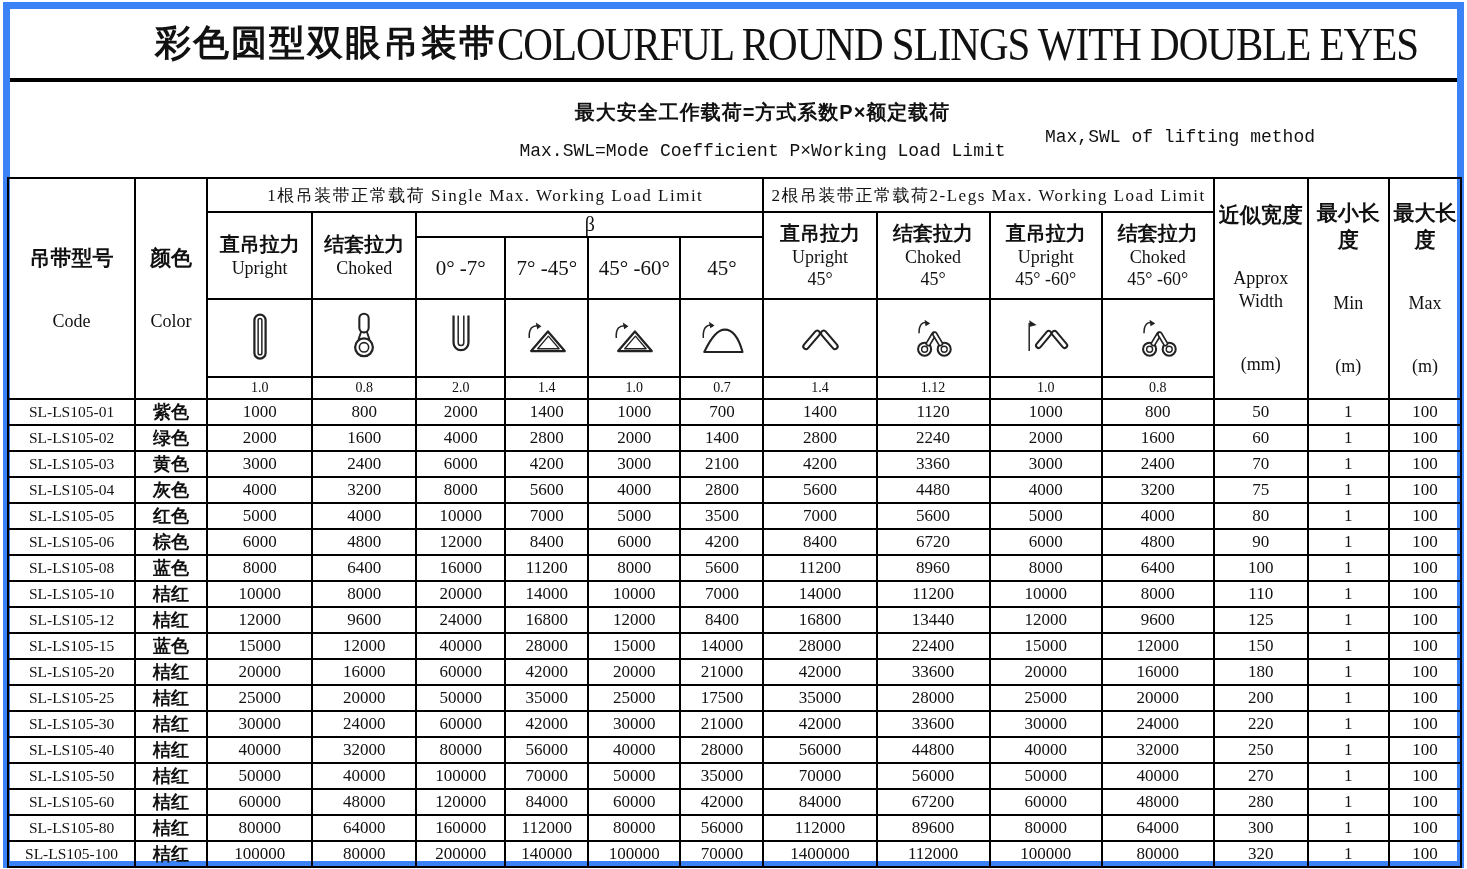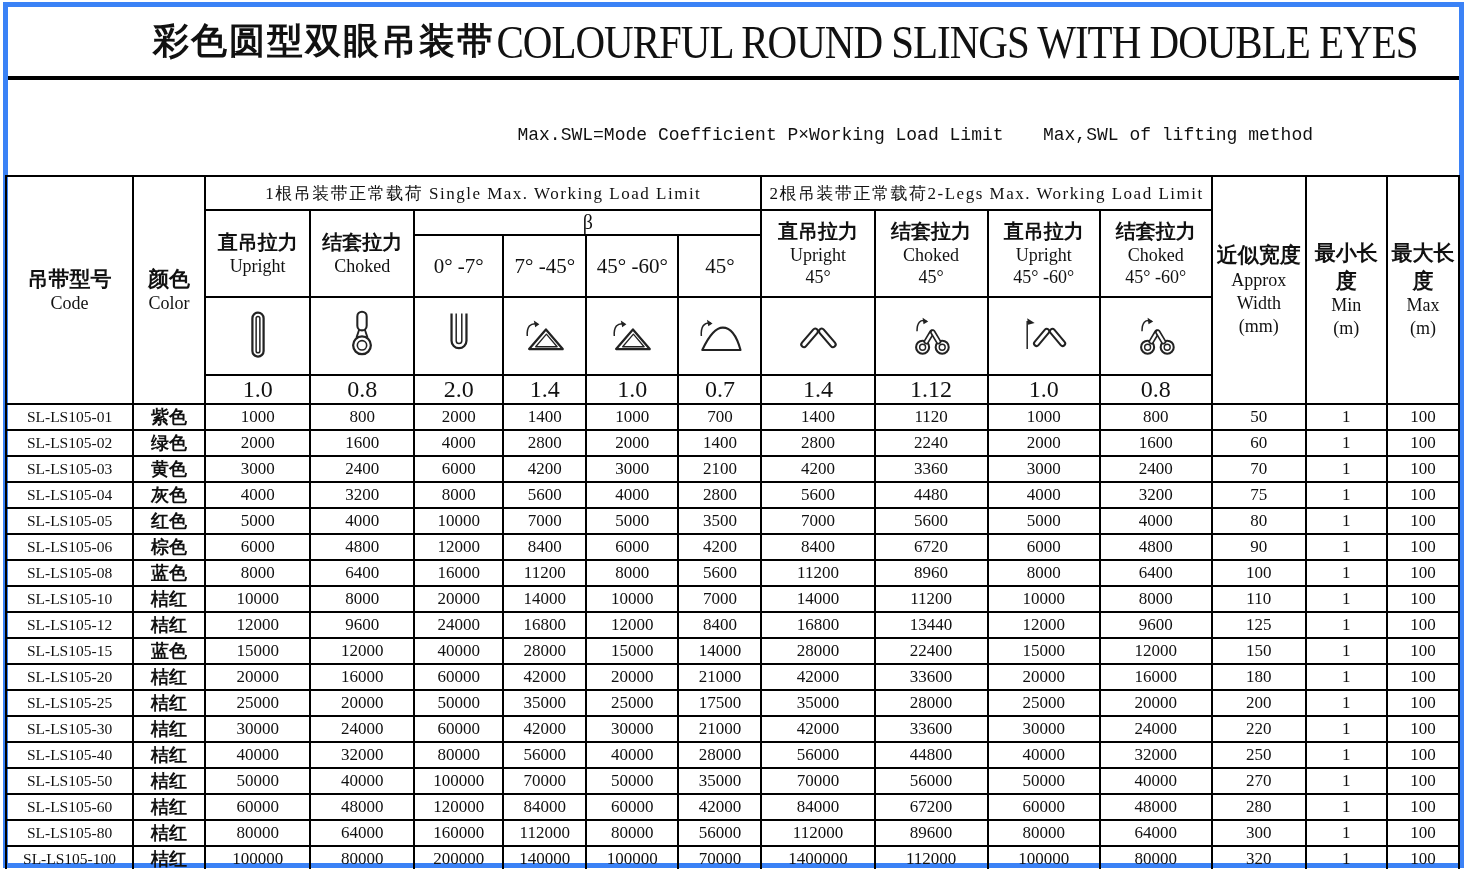--- a/index.html
+++ b/index.html
@@ -1,17 +1,17 @@
 <!DOCTYPE html>
 <html><head>
 <meta charset="utf-8">
 <style>
   html,body{margin:0;padding:0;background:#fff;}
   body{width:1467px;height:869px;overflow:hidden;font-family:"Liberation Serif",serif;color:#111;}
-  .sheet{box-sizing:border-box;width:1461px;height:866px;margin:2px 3px 0 3px;border:5px solid #3b82f6;background:#fff;}
+  .sheet{box-sizing:border-box;width:1461px;height:866px;margin:2px 3px 0 3px;border:7px solid #3b82f6;background:#fff;}
   
   .title-band{box-sizing:border-box;height:73px;border-bottom:4px solid #000;display:flex;align-items:center;}
   .title-zh{margin-left:145px;font-family:"Liberation Sans",sans-serif;font-size:36px;font-weight:bold;letter-spacing:2px;white-space:nowrap;}
   .title-en{flex:1;text-align:center;font-family:"Liberation Serif",serif;font-size:41px;letter-spacing:-1px;transform:scaleY(1.12);white-space:nowrap;padding-right:40px;}
   
   .formula-band{box-sizing:border-box;height:95px;display:flex;align-items:center;padding-left:505px;}
   .formula-block{text-align:center;}
   .formula-left{width:495px;}
   .formula-right{width:300px;margin-left:20px;}
   .formula-zh{font-family:"Liberation Sans",sans-serif;font-size:20px;font-weight:bold;letter-spacing:1px;white-space:nowrap;}
@@ -21,41 +21,42 @@
   th,td{box-sizing:border-box;border:2px solid #000;text-align:center;vertical-align:middle;padding:0;overflow:hidden;}
   thead th{font-weight:normal;}
   .sec-hdr{font-size:17px;letter-spacing:1.5px;height:34px;white-space:nowrap;}
   .beta-row th{height:24px;font-size:20px;font-family:"Liberation Serif",serif;}
   .angle-row th{height:62px;font-size:21px;white-space:nowrap;}
   .hdr2{line-height:1.25;}
   .hdr2 .zh{font-family:"Liberation Sans",sans-serif;font-size:20px;font-weight:bold;display:block;}
   .hdr2 .en{font-size:18px;display:block;}
   .tall-hdr{line-height:1.3;}
   .tall-hdr .zh{font-family:"Liberation Sans",sans-serif;font-size:21px;font-weight:bold;display:block;}
-  .tall-hdr .en{font-size:18px;display:block;}
+  .tall-hdr .en{font-size:18px;display:block;margin-top:39px;}
   .icon-row td{height:78px;}
   .icon-row svg{display:block;margin:0 auto;}
-  .coef-row td{height:22px;font-size:24px;}
+  .coef-row td{height:22px;font-size:14px;}
   tbody.data td{height:24px;font-size:17px;}
   tbody.data td.code{font-size:15.5px;}
   tbody.data td.color{font-family:"Liberation Sans",sans-serif;font-size:18px;font-weight:bold;}
   .stroke{fill:none;stroke:#222;}
 </style>
 </head>
 <body>
 
 <div class="sheet">
 
   <div class="title-band">
     <div class="title-zh">彩色圆型双眼吊装带</div>
     <div class="title-en">COLOURFUL ROUND SLINGS WITH DOUBLE EYES</div>
   </div>
 
   <div class="formula-band">
     <div class="formula-block formula-left">
+      <div class="formula-zh">最大安全工作载荷=方式系数P×额定载荷</div>
       <div class="formula-en">Max.SWL=Mode Coefficient P×Working Load Limit</div>
     </div>
     <div class="formula-block formula-right">
       <div class="formula-en">Max,SWL of lifting method</div>
     </div>
   </div>
 
   <table>
     <colgroup>
       <col style="width:127px">

